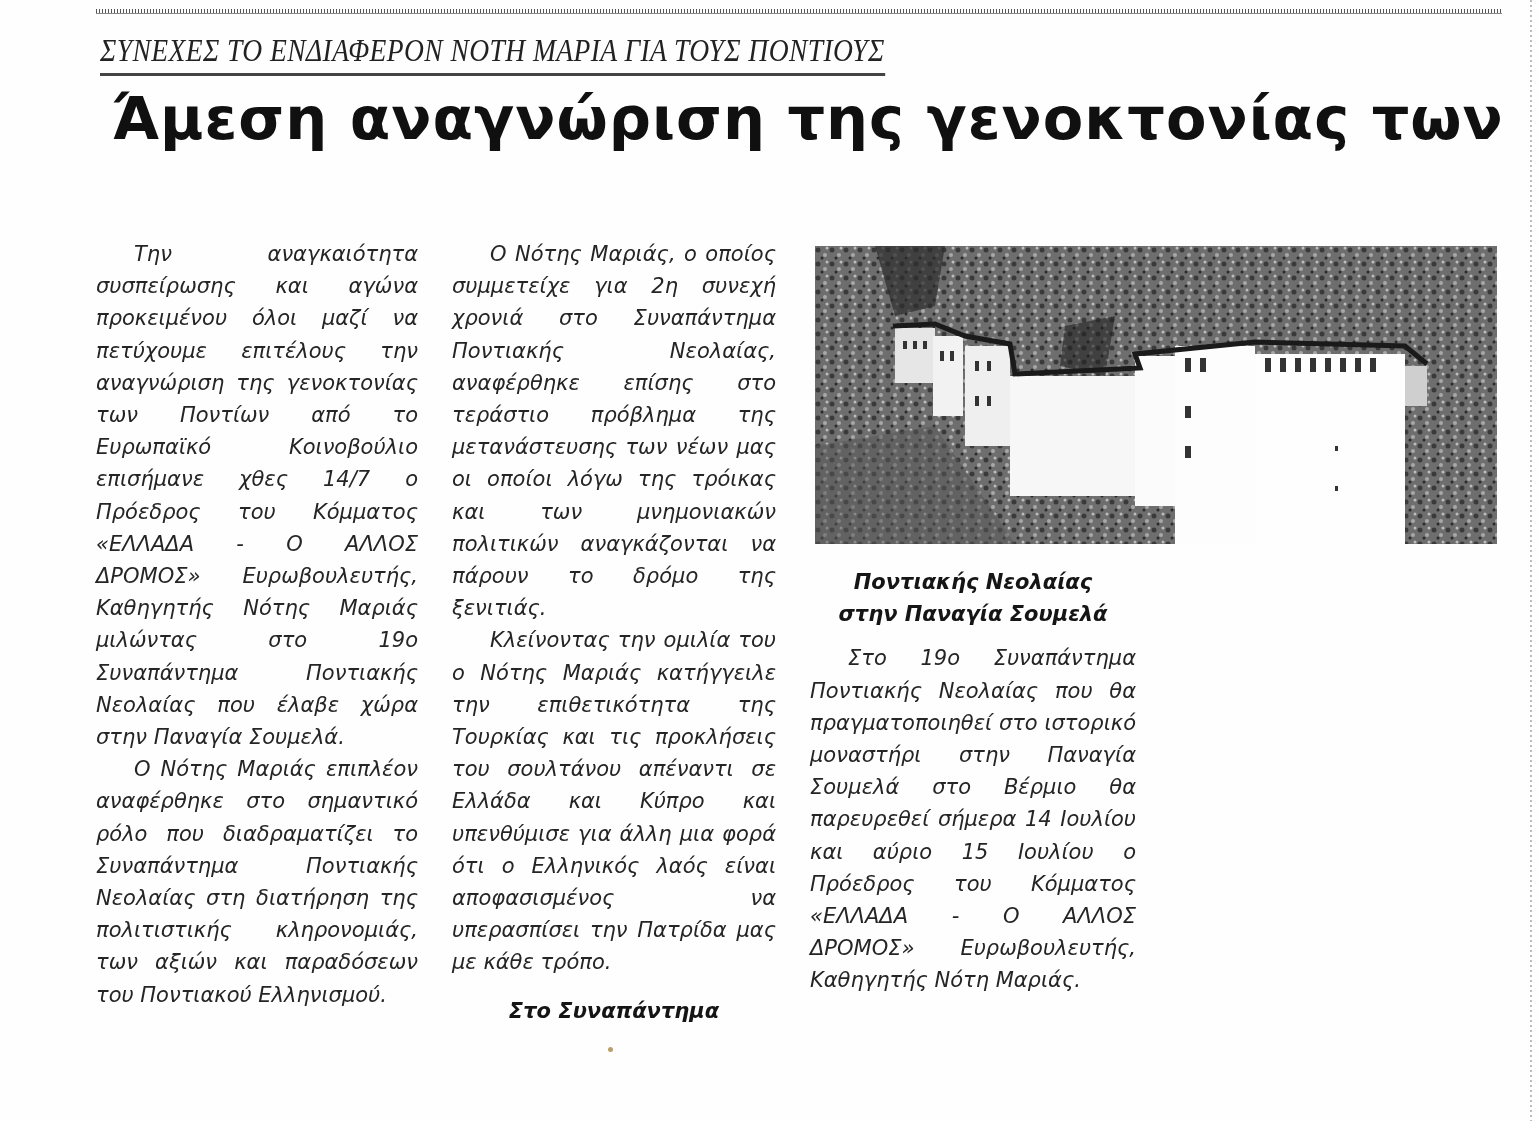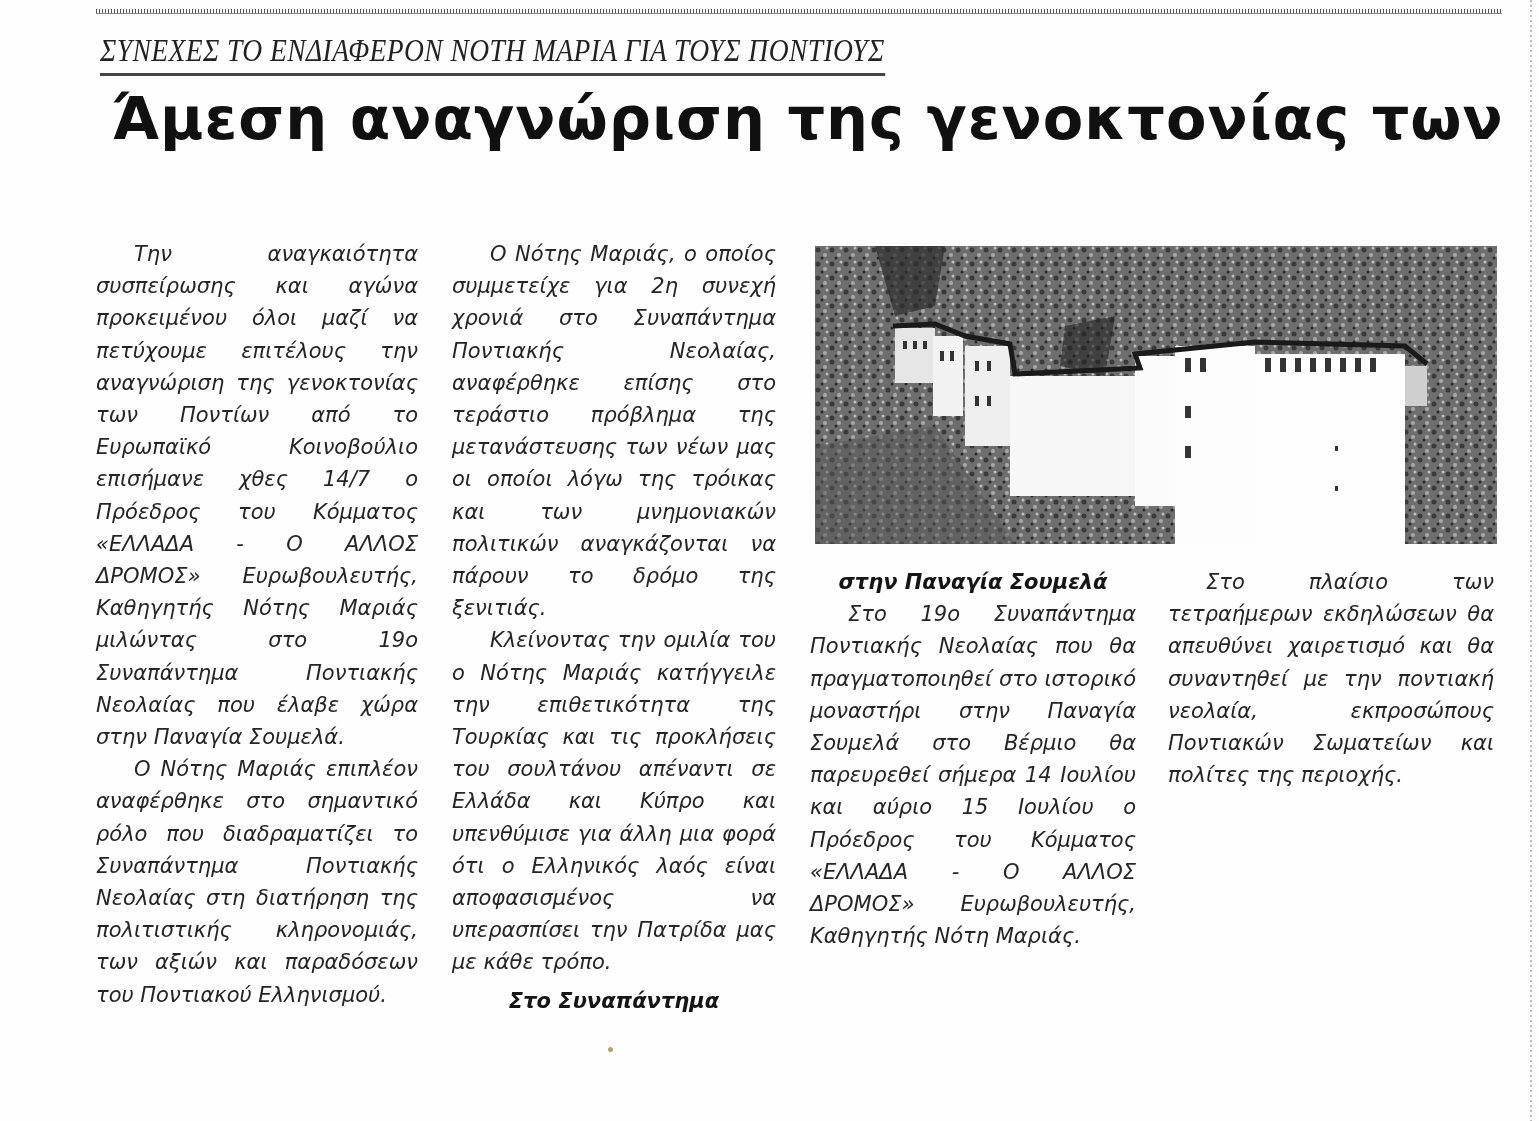--- a/index.html
+++ b/index.html
@@ -60,21 +60,21 @@
 </div>
 
 <div class="col c1">
   <p>Την αναγκαιότητα συσπείρωσης και αγώνα προκειμένου όλοι μαζί να πετύχουμε επιτέλους την αναγνώριση της γενοκτονίας των Ποντίων από το Ευρωπαϊκό Κοινοβούλιο επισήμανε χθες 14/7 ο Πρόεδρος του Κόμματος «ΕΛΛΑΔΑ - Ο ΑΛΛΟΣ ΔΡΟΜΟΣ» Ευρωβουλευτής, Καθηγητής Νότης Μαριάς μιλώντας στο 19ο Συναπάντημα Ποντιακής Νεολαίας που έλαβε χώρα στην Παναγία Σουμελά.</p>
   <p>Ο Νότης Μαριάς επιπλέον αναφέρθηκε στο σημαντικό ρόλο που διαδραματίζει το Συναπάντημα Ποντιακής Νεολαίας στη διατήρηση της πολιτιστικής κληρονομιάς, των αξιών και παραδόσεων του Ποντιακού Ελληνισμού.</p>
 </div>
 
 <div class="col c2">
   <p>Ο Νότης Μαριάς, ο οποίος συμμετείχε για 2η συνεχή χρονιά στο Συναπάντημα Ποντιακής Νεολαίας, αναφέρθηκε επίσης στο τεράστιο πρόβλημα της μετανάστευσης των νέων μας οι οποίοι λόγω της τρόικας και των μνημονιακών πολιτικών αναγκάζονται να πάρουν το δρόμο της ξενιτιάς.</p>
   <p>Κλείνοντας την ομιλία του ο Νότης Μαριάς κατήγγειλε την επιθετικότητα της Τουρκίας και τις προκλήσεις του σουλτάνου απέναντι σε Ελλάδα και Κύπρο και υπενθύμισε για άλλη μια φορά ότι ο Ελληνικός λαός είναι αποφασισμένος να υπερασπίσει την Πατρίδα μας με κάθε τρόπο.</p>
-  <p class="sub" style="margin-top:6px;">Στο Συναπάντημα</p>
+  <p class="sub" style="margin-top:16px;">Στο Συναπάντημα</p>
 </div>
 
 <div class="photo">
   <svg width="682" height="298" viewBox="0 0 682 298">
     <defs>
       <pattern id="rock" width="14" height="14" patternUnits="userSpaceOnUse">
         <rect width="14" height="14" fill="#6e6e6e"></rect>
         <circle cx="3" cy="4" r="2.5" fill="#3a3a3a"></circle>
         <circle cx="10" cy="9" r="2" fill="#a8a8a8"></circle>
         <circle cx="7" cy="12" r="1.5" fill="#2a2a2a"></circle>
@@ -119,21 +119,21 @@
         <rect x="525" y="112" width="6" height="14"></rect>
         <rect x="540" y="112" width="6" height="14"></rect>
         <rect x="555" y="112" width="6" height="14"></rect>
       <rect x="520" y="200" width="3" height="5"></rect>
         <rect x="520" y="240" width="3" height="5"></rect>
     </g>
   </svg>
 </div>
 
 <div class="col c3">
-  <p class="sub" style="margin-bottom:0;">στην Παναγία Σουμελά</p>
+  <p class="sub">Ποντιακής Νεολαίας</p>
+  <p class="sub" style="margin-bottom:12px;">στην Παναγία Σουμελά</p>
   <p>Στο 19ο Συναπάντημα Ποντιακής Νεολαίας που θα πραγματοποιηθεί στο ιστορικό μοναστήρι στην Παναγία Σουμελά στο Βέρμιο θα παρευρεθεί σήμερα 14 Ιουλίου και αύριο 15 Ιουλίου ο Πρόεδρος του Κόμματος «ΕΛΛΑΔΑ - Ο ΑΛΛΟΣ ΔΡΟΜΟΣ» Ευρωβουλευτής, Καθηγητής Νότη Μαριάς.</p>
 </div>
 
 <div class="col c4">
-  <p>Στο πλαίσιο των τετραήμερων εκδηλώσεων θα απευθύνει χαιρετισμό και θα συναντηθεί με την ποντιακή νεολαία, εκπροσώπους Ποντιακών Σωματείων και πολίτες της περιοχής.</p>
 </div>
 
 <div class="speck"></div>
 
 </body></html>

